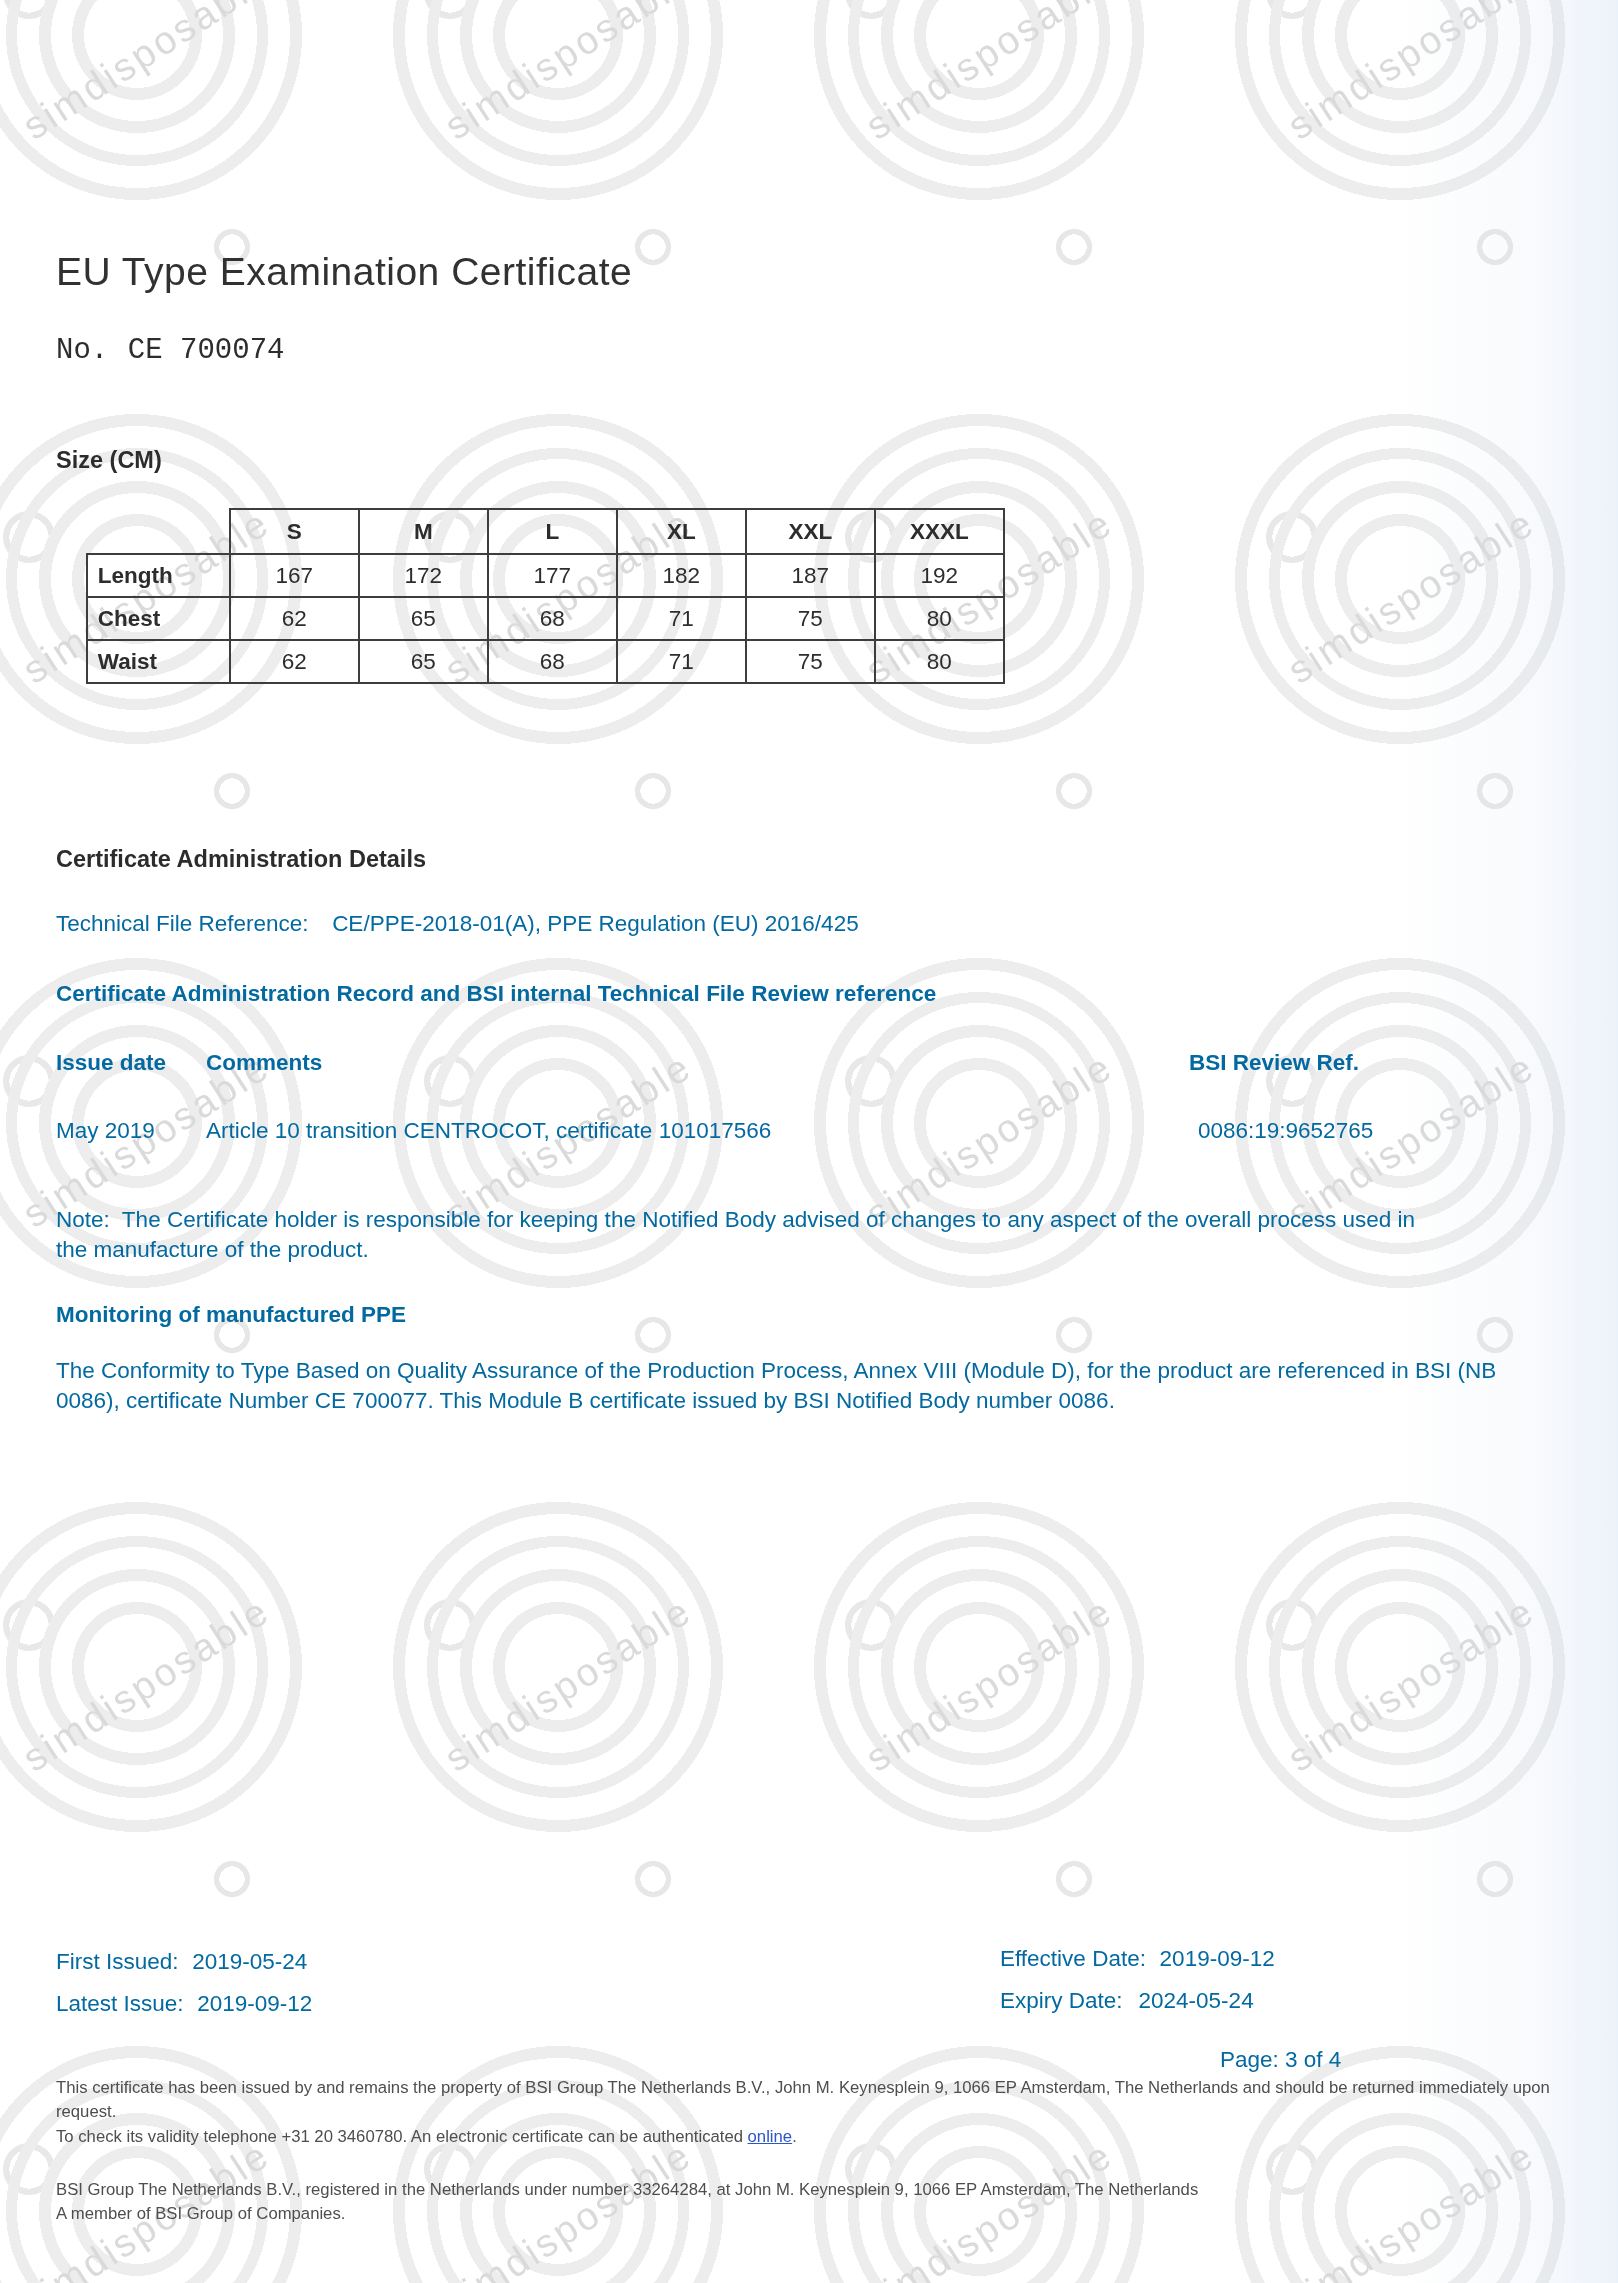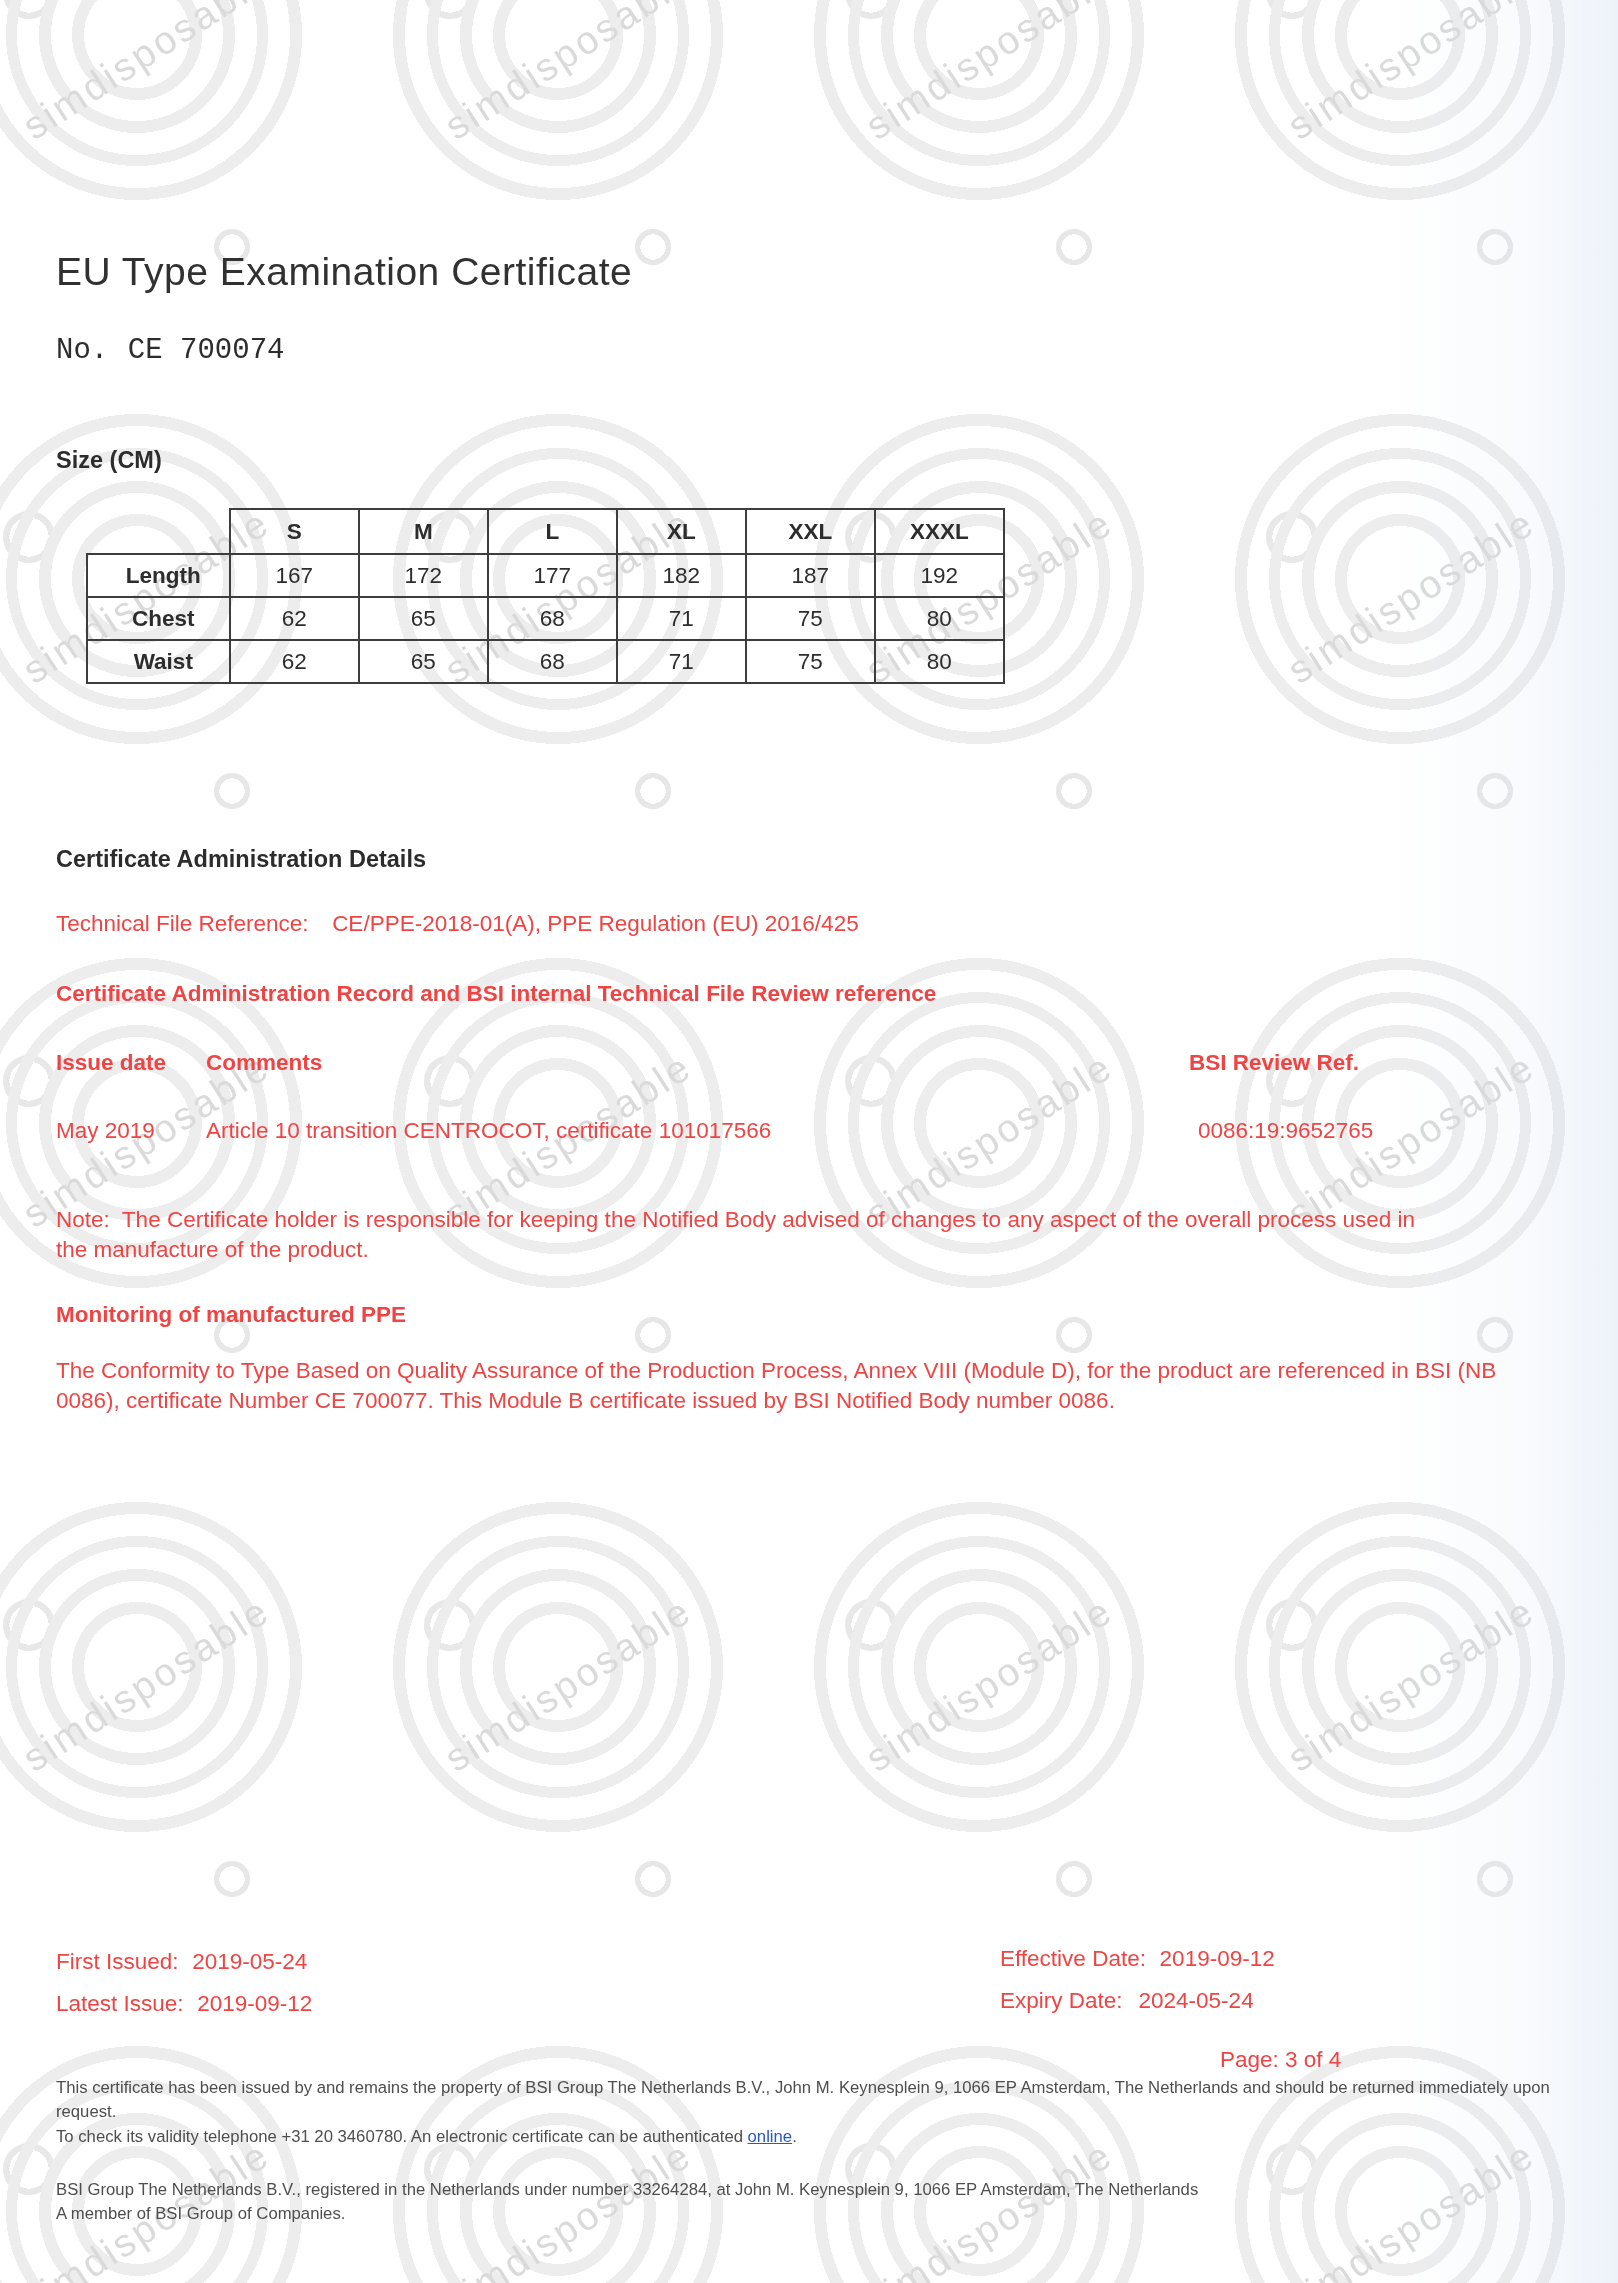--- a/index.html
+++ b/index.html
@@ -30,32 +30,32 @@
   .tint {
     position:absolute; inset:0; pointer-events:none;
     background:linear-gradient(to right, rgba(255,255,255,0) 86%,
       rgba(205,220,240,0.14) 95%, rgba(188,208,235,0.28) 100%);
   }
   .abs { position:absolute; }
   .txt { white-space:pre-wrap; }
   .b { font-weight:bold; }
   .title { font-size:39px; color:#313131; letter-spacing:0.5px; }
   .h2 { font-size:23.5px; font-weight:bold; color:#2c2c2c; }
-  .body-txt { font-size:22.5px; line-height:30px; color:#ef4444; }
+  .body-txt { font-size:22.5px; line-height:30px; color:#0369a1; }
   .row-line { display:flex; }
   .size-table { border-collapse:collapse; }
   .size-table th, .size-table td {
     border:2px solid #3d3d3d; font-size:22.5px; text-align:center;
     vertical-align:middle; padding:0; color:#2d2d2d;
   }
   .size-table th { font-weight:bold; }
   .size-table .corner-cell { border:none; background:transparent; }
   .size-table .col { width:127px; height:43px; }
   .size-table .rowlab {
-    width:131px; text-align:center; padding-left:9.8px; font-weight:bold; height:41px;
+    width:131px; text-align:left; padding-left:9.8px; font-weight:bold; height:41px;
   }
   .small-print { font-size:16.7px; line-height:23.5px; color:#4e4e4e; }
   a.online-link { color:#2b55cc; text-decoration:underline; }
 </style>
 </head>
 <body>
 
 <div class="page">
 
   <div class="wm">

